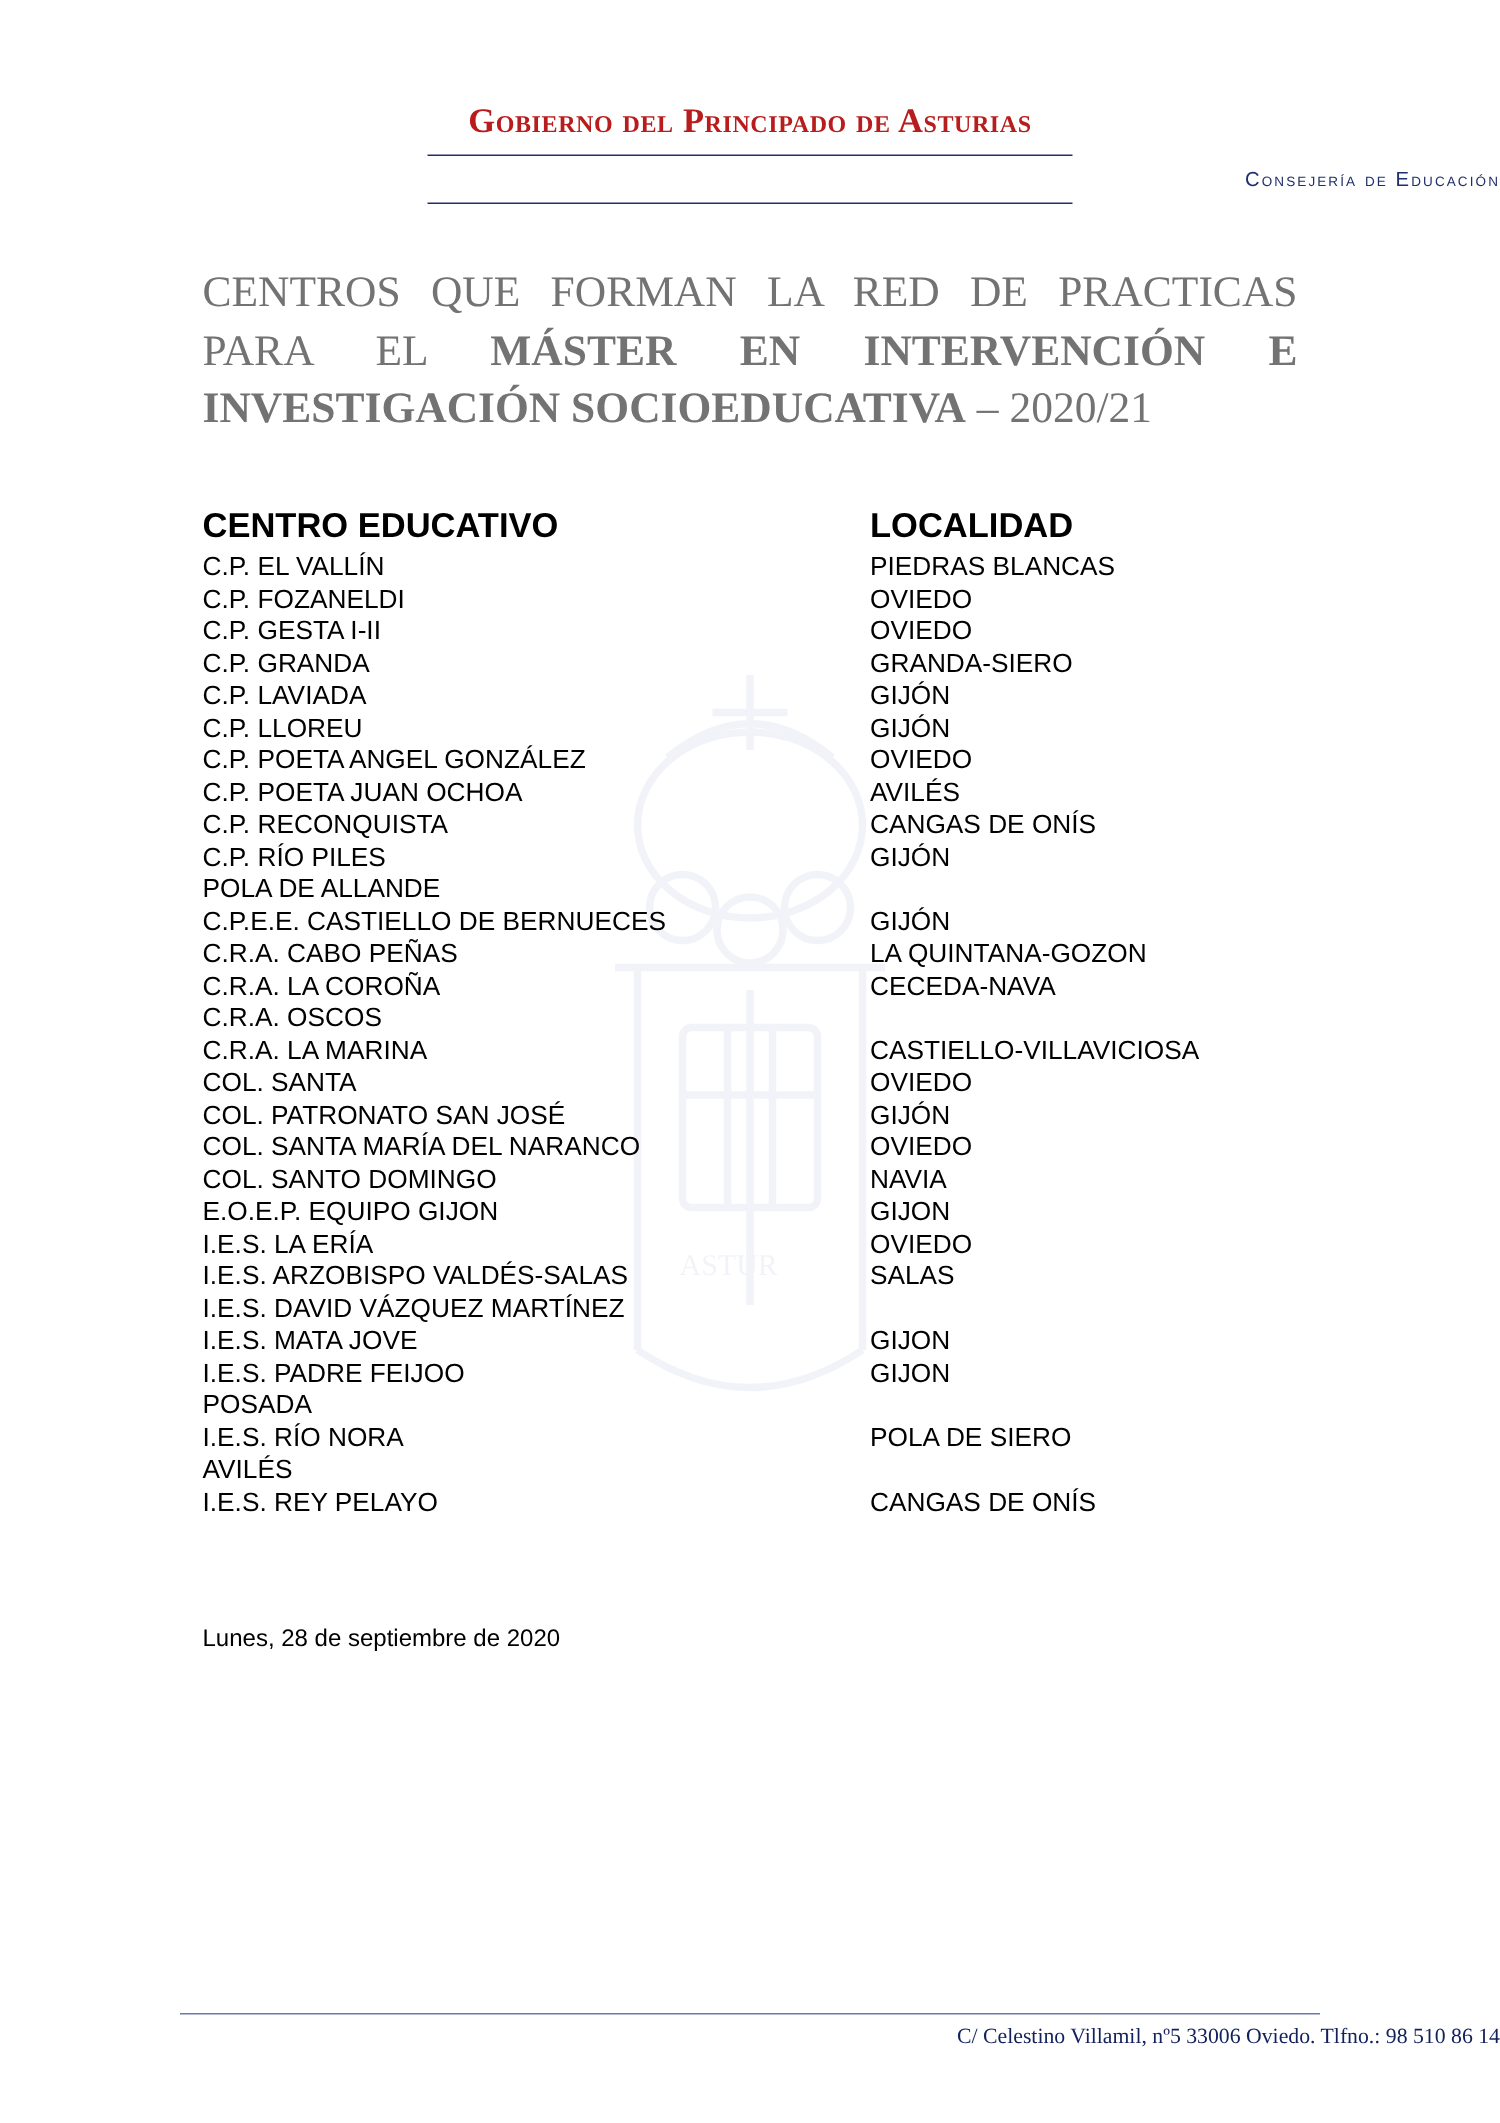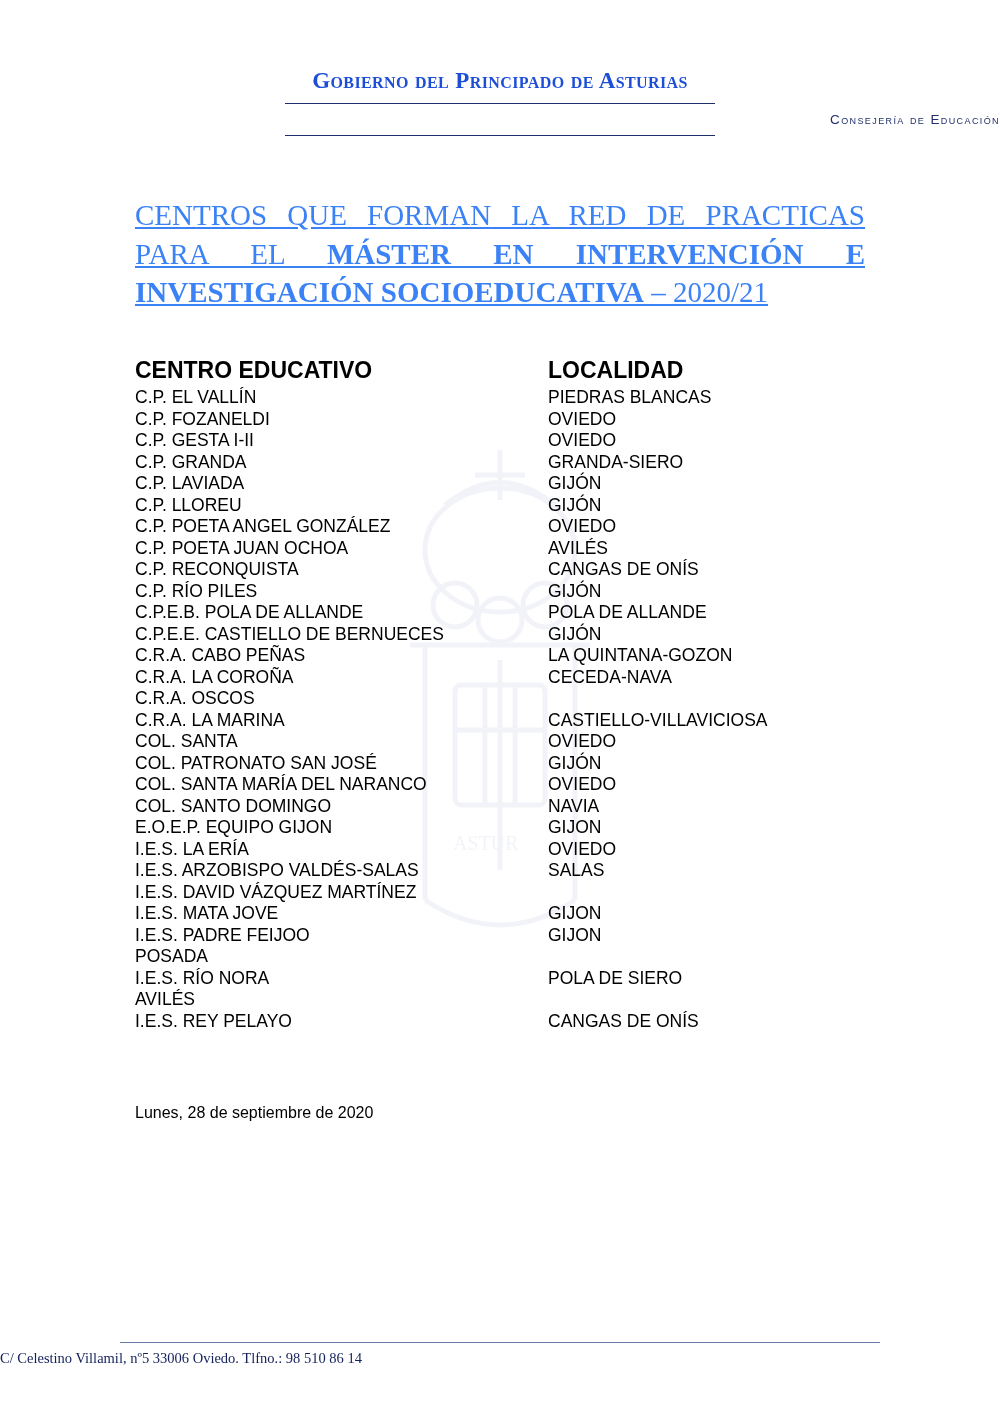--- a/index.html
+++ b/index.html
@@ -20,21 +20,21 @@
   .letterhead {
     padding-top: 68px;
     text-align: center;
   }
   .lh-title {
     font-family: "Liberation Serif", serif;
     font-variant: small-caps;
     font-weight: bold;
     font-size: 23px;
     letter-spacing: 0.4px;
-    color: #1d4ed8;
+    color: #b91c1c;
     line-height: 1.1;
   }
   .lh-rule {
     width: 430px;
     height: 1px;
     background: #1f2f6b;
     margin: 10px auto 8px auto;
   }
   .lh-sub {
     font-family: "Liberation Sans", sans-serif;
@@ -64,44 +64,44 @@
     z-index: 0;
   }
 
   
   .doc {
     position: relative;
     z-index: 1;
     padding: 0 135px;
   }
   .doc-title {
-    margin-top: 60px;
+    margin-top: 40px;
     font-family: "Liberation Serif", serif;
     font-size: 29px;
     line-height: 1.32;
     text-align: justify;
     text-align-last: left;
-    color: #3b82f6;
-    text-decoration: underline;
+    color: #737373;
   }
   .doc-title .b {
     font-weight: bold;
   }
   .doc-title .year {
     font-weight: normal;
   }
 
   .table {
     margin-top: 44px;
     font-family: "Liberation Sans", sans-serif;
     font-size: 17.5px;
     line-height: 21.5px;
   }
   .row {
     display: flex;
+    gap: 32px;
   }
   .hdr {
     font-weight: bold;
     font-size: 23px;
     line-height: 30px;
     margin-bottom: 2px;
   }
   .c1 { width: 413px; flex: 0 0 413px; }
   .c2 { flex: 1 1 auto; }
 
@@ -111,21 +111,21 @@
     font-family: "Liberation Sans", sans-serif;
     font-size: 16px;
   }
 
   
   .footer {
     position: absolute;
     left: 0;
     right: 0;
     bottom: 48px;
-    text-align: left;
+    text-align: right;
     margin-top: 14px;
   }
   .footer-rule {
     width: 760px;
     height: 1px;
     background: #6b7aa8;
     margin: 0 auto 7px auto;
   }
   .footer-text {
     font-family: "Liberation Serif", serif;
@@ -215,21 +215,20 @@
       </div>
     <div class="row">
         <div class="c1">C.P. RECONQUISTA</div>
         <div class="c2">CANGAS DE ONÍS</div>
       </div>
     <div class="row">
         <div class="c1">C.P. RÍO PILES</div>
         <div class="c2">GIJÓN</div>
       </div>
     <div class="row">
-        <div class="c1">C.P.E.B. POLA DE ALLANDE</div>
         <div class="c2">POLA DE ALLANDE</div>
       </div>
     <div class="row">
         <div class="c1">C.P.E.E. CASTIELLO DE BERNUECES</div>
         <div class="c2">GIJÓN</div>
       </div>
     <div class="row">
         <div class="c1">C.R.A. CABO PEÑAS</div>
         <div class="c2">LA QUINTANA-GOZON</div>
       </div>

